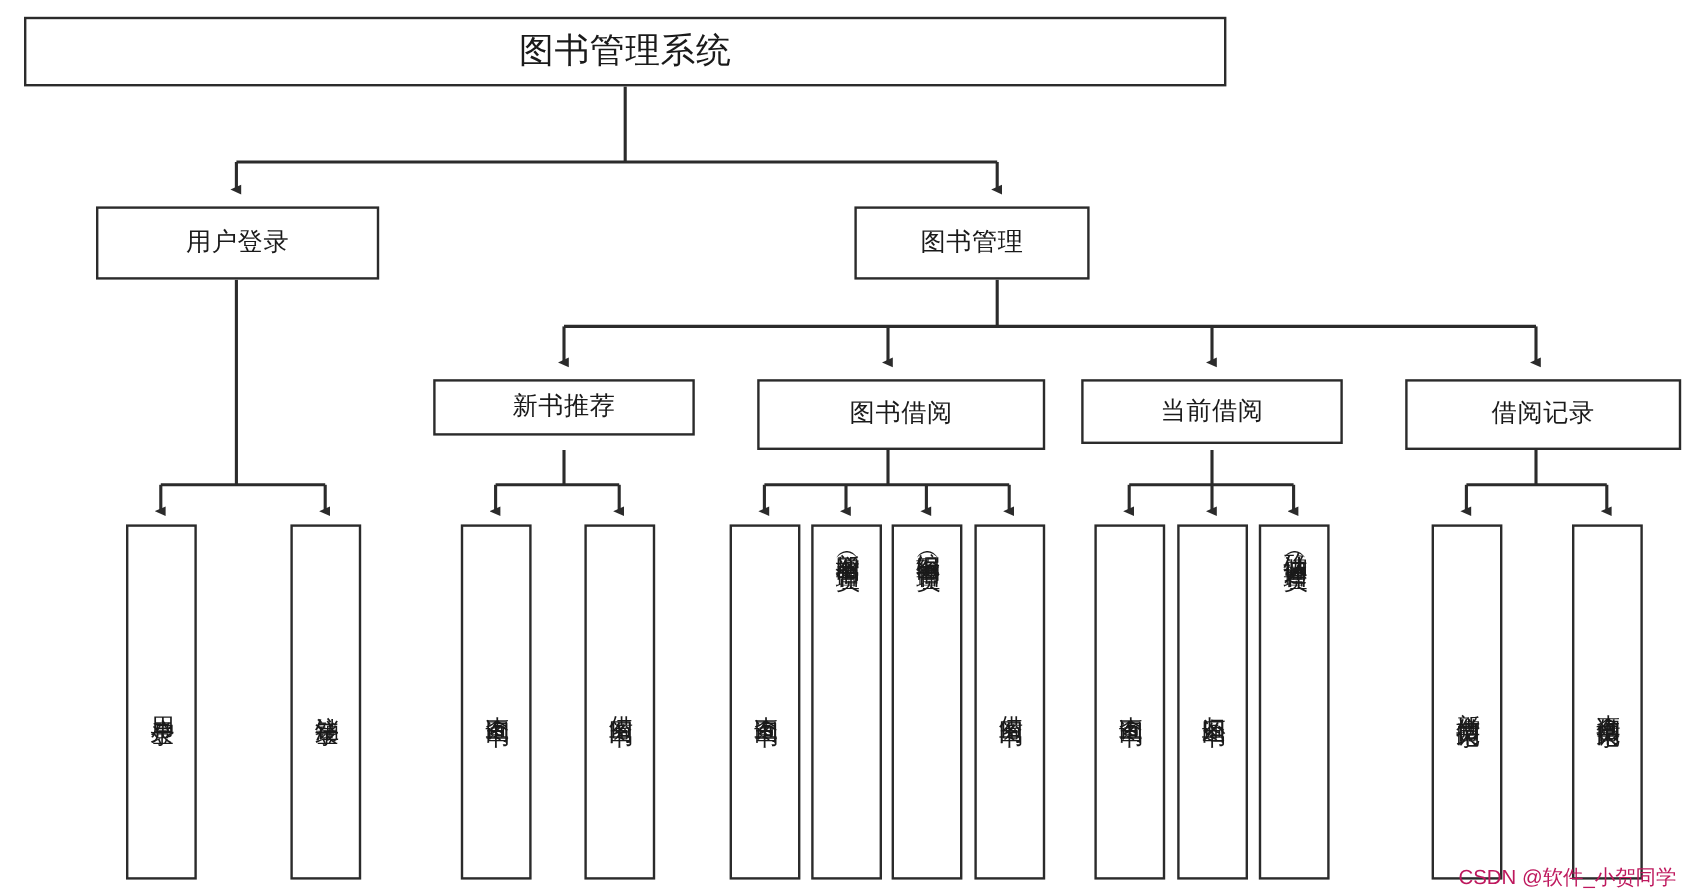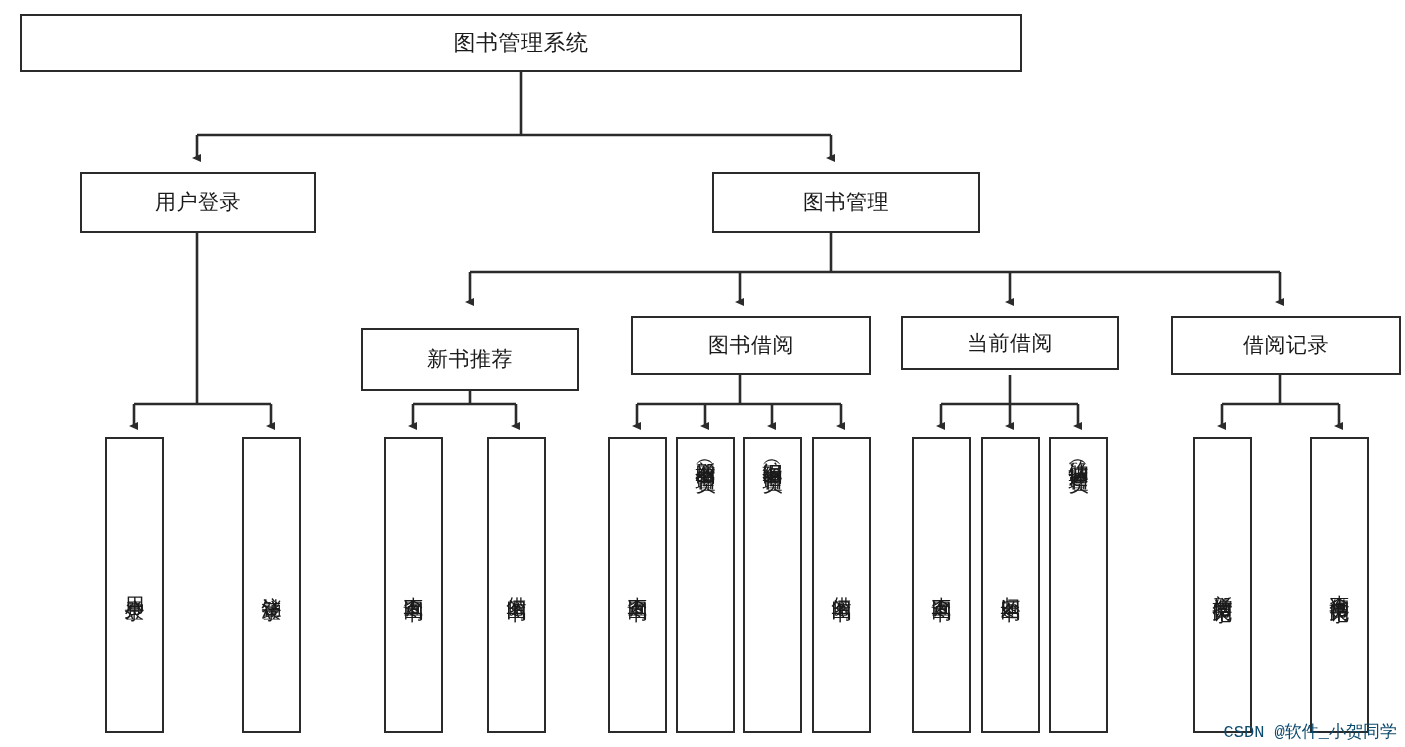--- a/index.html
+++ b/index.html
@@ -42,21 +42,21 @@
     text-align: center;
     line-height: 1.18;
     white-space: pre-line;
   }
   
   .node.horiz .lbl {
     font-size: 21px;
     letter-spacing: 0.5px;
   }
   .node.root .lbl {
-    font-size: 22px;
+    font-size: 29px;
   }
   
   .node.vert {
     align-items: flex-start;
     justify-content: center;
     padding-top: 6px;
   }
   .node.vert .lbl {
     writing-mode: vertical-rl;
     text-orientation: upright;
@@ -67,24 +67,24 @@
   }
   .node.vert.mid {
     align-items: center;
     padding-top: 0;
   }
   .watermark {
     position: absolute;
     right: 8px;
     bottom: 4px;
     font-size: 17px;
-    color: #0c4a6e;
+    color: #be185d;
     white-space: nowrap;
     z-index: 3;
-    font-family: Liberation Mono, monospace;
+    font-family: Liberation Sans, sans-serif;
   }
 </style>
 </head>
 <body>
 
 <div id="canvas">
 
   <svg id="edges" viewBox="0 0 1405 747" width="1405" height="747" xmlns="http://www.w3.org/2000/svg">
     <defs>
       <marker id="arrow" markerWidth="10" markerHeight="10" refX="5" refY="5" orient="auto" markerUnits="userSpaceOnUse">
@@ -135,25 +135,25 @@
     </g>
   </svg>
 
   <div class="node horiz root" style="left:20px; top:14px; width:1002px; height:58px;">
     <span class="lbl">图书管理系统</span>
   </div>
 
   <div class="node horiz" style="left:80px; top:172px; width:236px; height:61px;">
     <span class="lbl">用户登录</span>
   </div>
-  <div class="node horiz" style="left:712px; top:172px; width:268px; height:61px;">
+  <div class="node horiz" style="left:712px; top:172px; width:196px; height:61px;">
     <span class="lbl">图书管理</span>
   </div>
 
-  <div class="node horiz" style="left:361px; top:316px; width:218px; height:63px;margin-top:12px;">
+  <div class="node horiz" style="left:361px; top:316px; width:218px; height:47px;">
     <span class="lbl">新书推荐</span>
   </div>
   <div class="node horiz" style="left:631px; top:316px; width:240px; height:59px;">
     <span class="lbl">图书借阅</span>
   </div>
   <div class="node horiz" style="left:901px; top:316px; width:218px; height:54px;">
     <span class="lbl">当前借阅</span>
   </div>
   <div class="node horiz" style="left:1171px; top:316px; width:230px; height:59px;">
     <span class="lbl">借阅记录</span>

